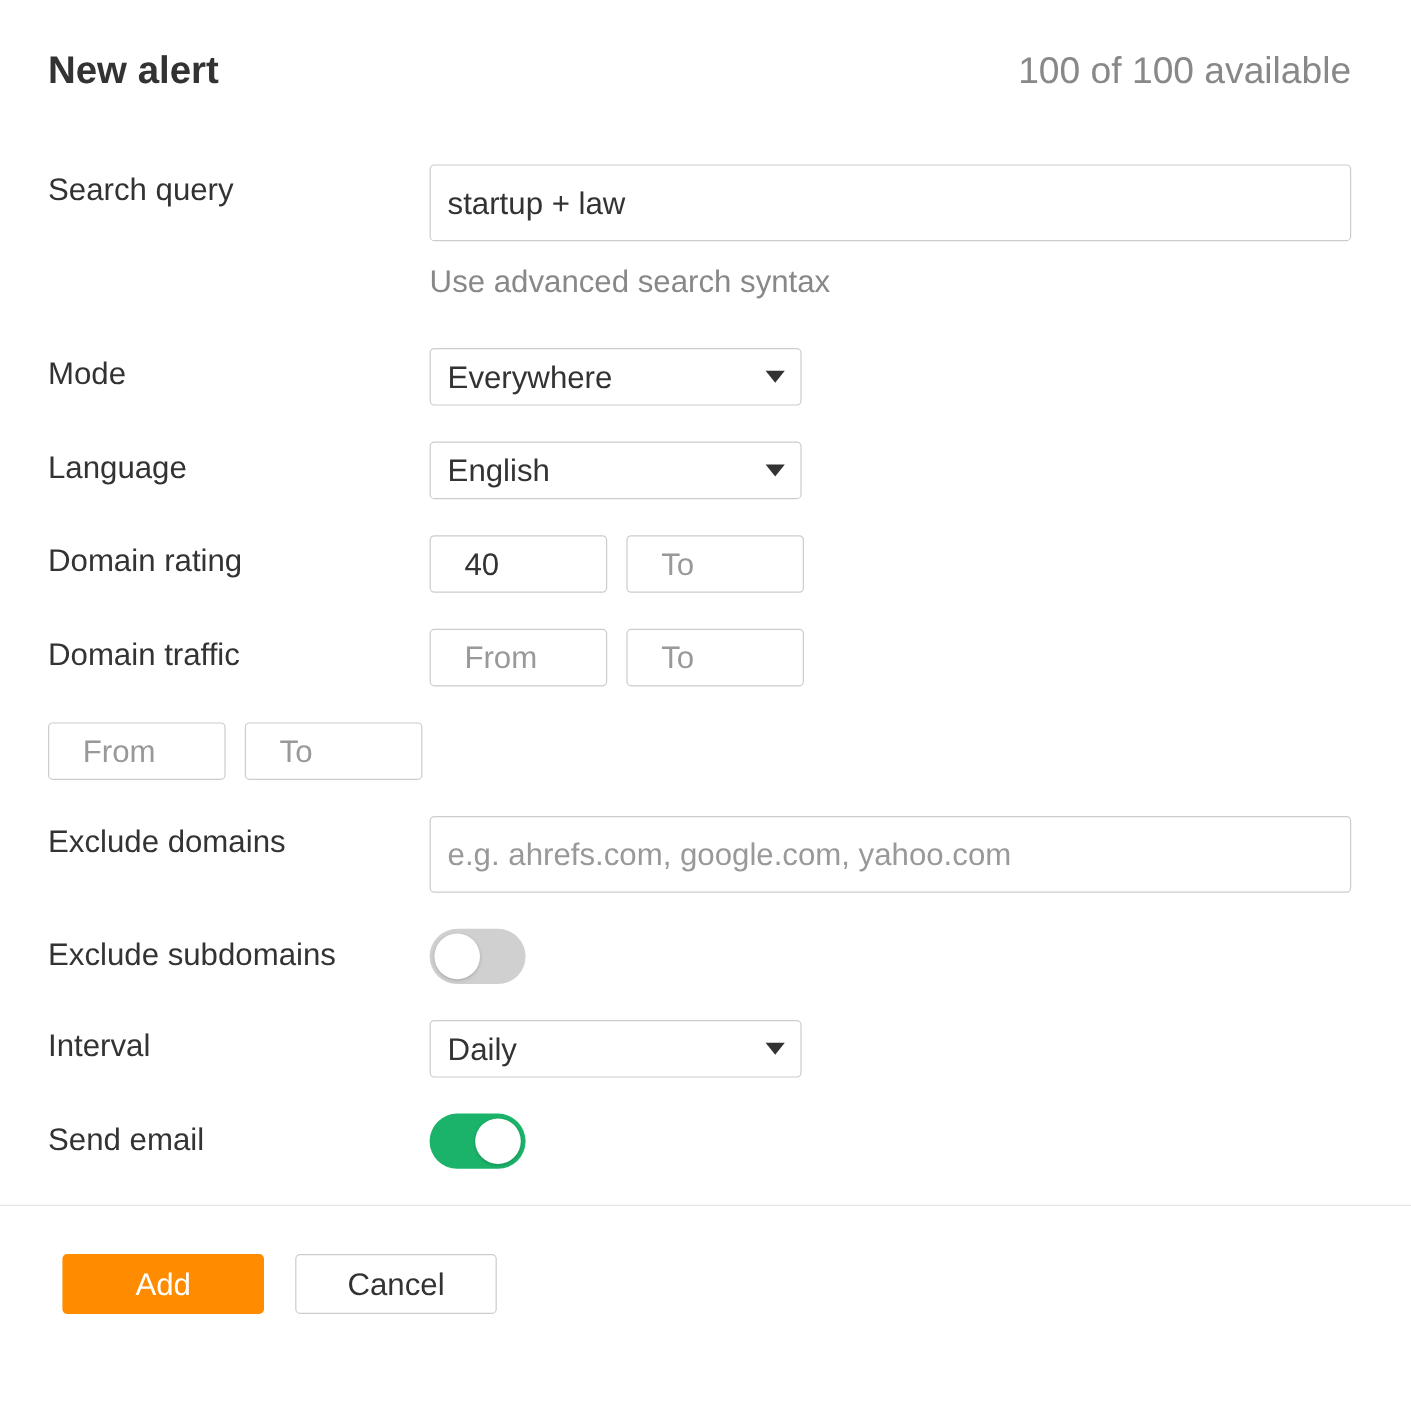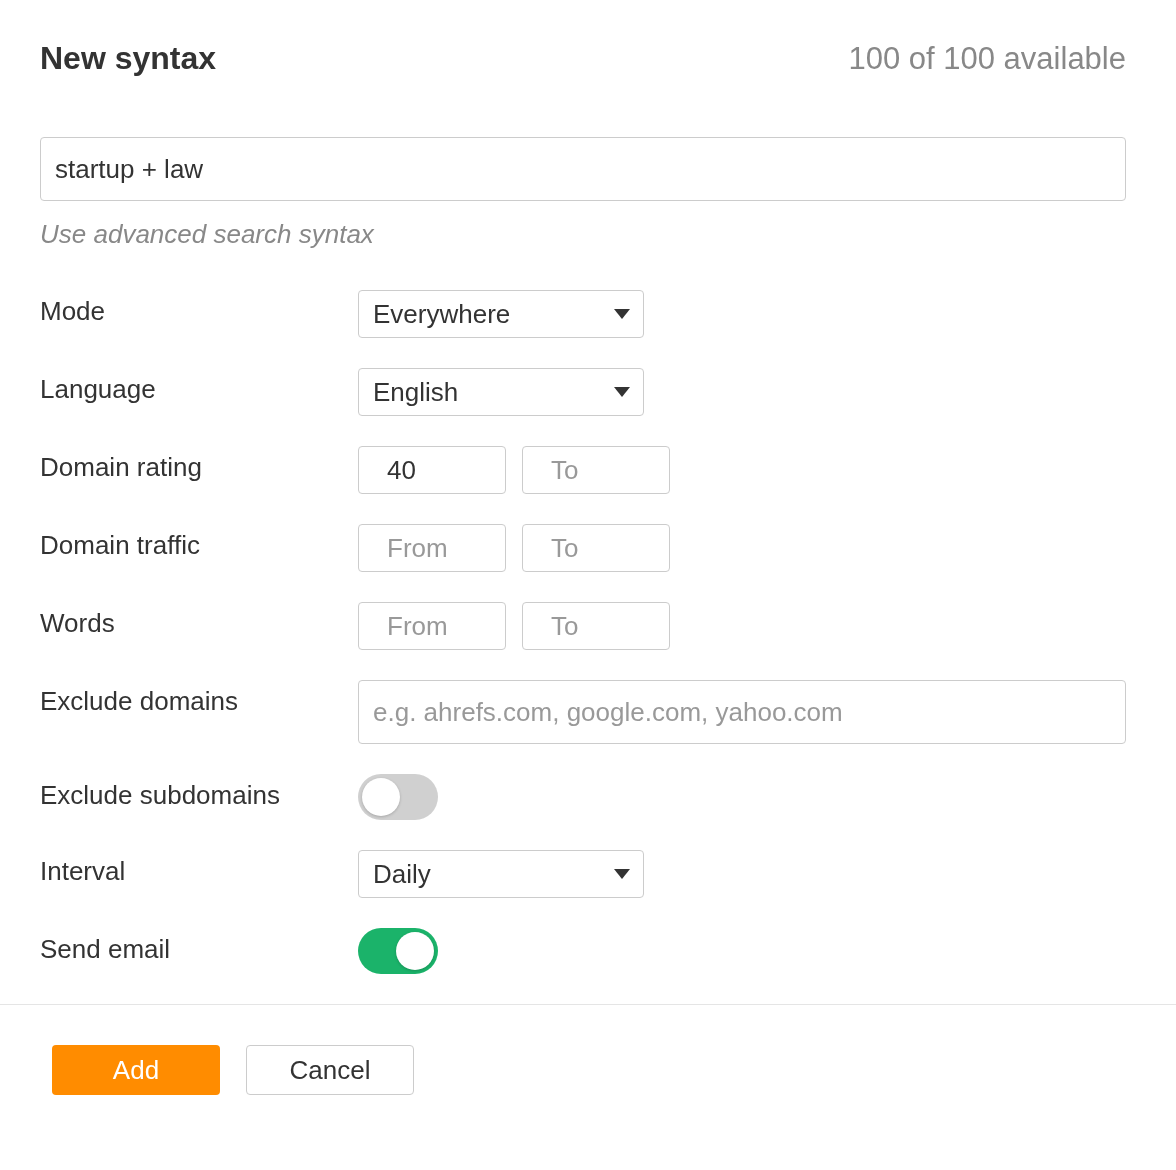--- a/index.html
+++ b/index.html
@@ -63,25 +63,24 @@
     }
     .text-input::placeholder {
       color: #999;
     }
     .hint-link {
       display: inline-block;
       margin-top: 18px;
       font-size: 26px;
       color: #888;
       text-decoration: none;
-      font-style: italic;
     }
     .select-wrap {
       position: relative;
-      width: 286px;
+      width: 310px;
       border-radius: 11px;
     }
     .select {
       width: 100%;
       height: 48px;
       padding: 0 40px 0 14px;
       font-size: 26px;
       color: #333;
       border: 1px solid #ccc;
       border-radius: 4px;
@@ -174,25 +173,26 @@
       background: #fff;
       color: #333;
       border: 1px solid #ccc;
     }
   </style>
 </head>
 <body>
 
 <div class="container">
   <div class="header">
-    <h1 class="title">New syntax</h1>
+    <h1 class="title">New alert</h1>
     <span class="available">100 of 100 available</span>
   </div>
 
   <div class="form-row search-row">
+    <div class="label">Search query</div>
     <div class="field-col">
       <input type="text" class="text-input" value="startup + law" style="">
       <a href="#" class="hint-link">Use advanced search syntax</a>
     </div>
   </div>
 
   <div class="form-row">
     <div class="label">Mode</div>
     <div class="select-wrap">
       <select class="select">
@@ -222,21 +222,20 @@
 
   <div class="form-row">
     <div class="label">Domain traffic</div>
     <div class="range-inputs">
       <input type="text" class="range-input" placeholder="From" style="">
       <input type="text" class="range-input" placeholder="To" style="">
     </div>
   </div>
 
   <div class="form-row">
-    <div class="label">Words</div>
     <div class="range-inputs">
       <input type="text" class="range-input" placeholder="From" style="">
       <input type="text" class="range-input" placeholder="To" style="">
     </div>
   </div>
 
   <div class="form-row">
     <div class="label">Exclude domains</div>
     <div class="field-col">
       <input type="text" class="text-input" placeholder="e.g. ahrefs.com, google.com, yahoo.com" style="">

